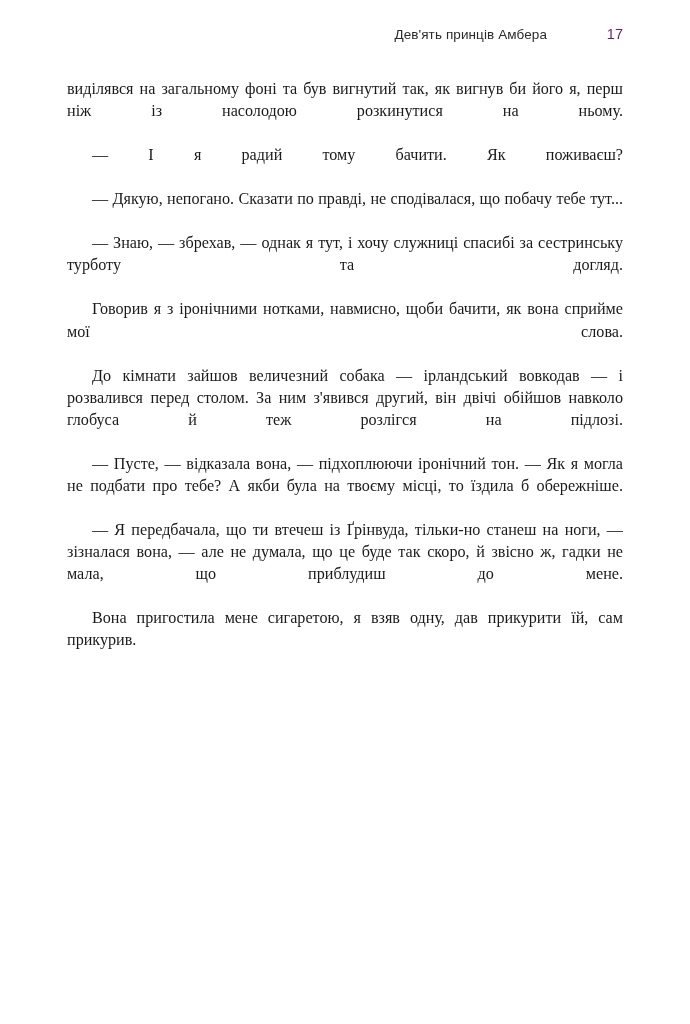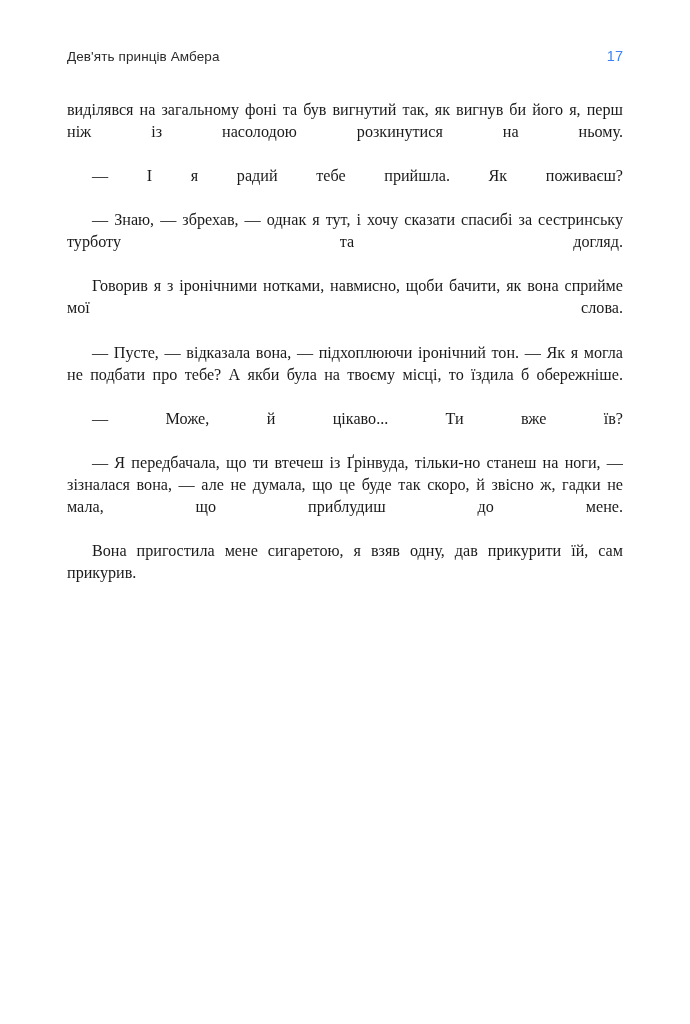--- a/index.html
+++ b/index.html
@@ -22,37 +22,37 @@
     width: 690px;
     height: 1024px;
     background: #ffffff;
     box-sizing: border-box;
   }
 
   
   .running-head {
     position: absolute;
     left: 67px;
-    top: 48px;
+    top: 26px;
     width: 556px;
     height: 20px;
     display: flex;
     align-items: baseline;
-    justify-content: space-between;
+    justify-content: flex-end;
     font-family: "Liberation Sans", "DejaVu Sans", sans-serif;
   }
   .running-head .title {
     font-size: 13.5px;
     letter-spacing: 0.1px;
     color: #2b2b2b;
     white-space: nowrap;
   }
   .running-head .folio {
     font-size: 14.5px;
-    color: #3b82f6;
+    color: #701a75;
     margin-left: 52px;
     min-width: 24px;
     text-align: right;
   }
 
   
   .textblock {
     position: absolute;
     left: 67px;
     top: 78px;
@@ -64,43 +64,43 @@
     font-size: 16.15px;
     line-height: 22.05px;
     text-align: justify;
     text-justify: inter-word;
     hyphens: manual;
     text-indent: 25px;
     word-spacing: 0.1px;
   }
   p.para.noindent {
     text-indent: 0;
-    margin-top: 21px;
   }
   
   p.para::after {
     content: "";
     display: inline-block;
     width: 100%;
   }
 </style>
 </head>
 <body>
 
 <div class="page">
 
   <div class="running-head">
     <span class="title">Дев'ять принців Амбера</span>
     <span class="folio">17</span>
   </div>
 
   <div class="textblock" id="textblock">
       <p class="para noindent">виділявся на загальному фоні та був вигнутий так, як вигнув би його я, перш ніж із насолодою розкинутися на ньому.</p>
-      <p class="para">— І я радий тебе прийшла. Як поживаєш?</p>
-      <p class="para">— Знаю, — збрехав, — однак я тут, і хочу сказати спасибі за сестринську турботу та догляд.</p>
+      <p class="para">— І я радий тому бачити. Як поживаєш?</p>
+      <p class="para">— Дякую, непогано. Сказати по правді, не сподівалася, що побачу тебе тут...</p>
+      <p class="para">— Знаю, — збрехав, — однак я тут, і хочу служниці спасибі за сестринську турботу та догляд.</p>
       <p class="para">Говорив я з іронічними нотками, навмисно, щоби бачити, як вона сприйме мої слова.</p>
+      <p class="para">До кімнати зайшов величезний собака — ірландський вовкодав — і розвалився перед столом. За ним з'явився другий, він двічі обійшов навколо глобуса й теж розлігся на підлозі.</p>
       <p class="para">— Пусте, — відказала вона, — підхоплюючи іронічний тон. — Як я могла не подбати про тебе? А якби була на твоєму місці, то їздила б обережніше.</p>
-      <p class="para">— Може, й цікаво... Ти вже їв?</p>
       <p class="para">— Я передбачала, що ти втечеш із Ґрінвуда, тільки-но станеш на ноги, — зізналася вона, — але не думала, що це буде так скоро, й звісно ж, гадки не мала, що приблудиш до мене.</p>
       <p class="para">Вона пригостила мене сигаретою, я взяв одну, дав прикурити їй, сам прикурив.</p>
     </div>
 
 </div>
 
 </body></html>

